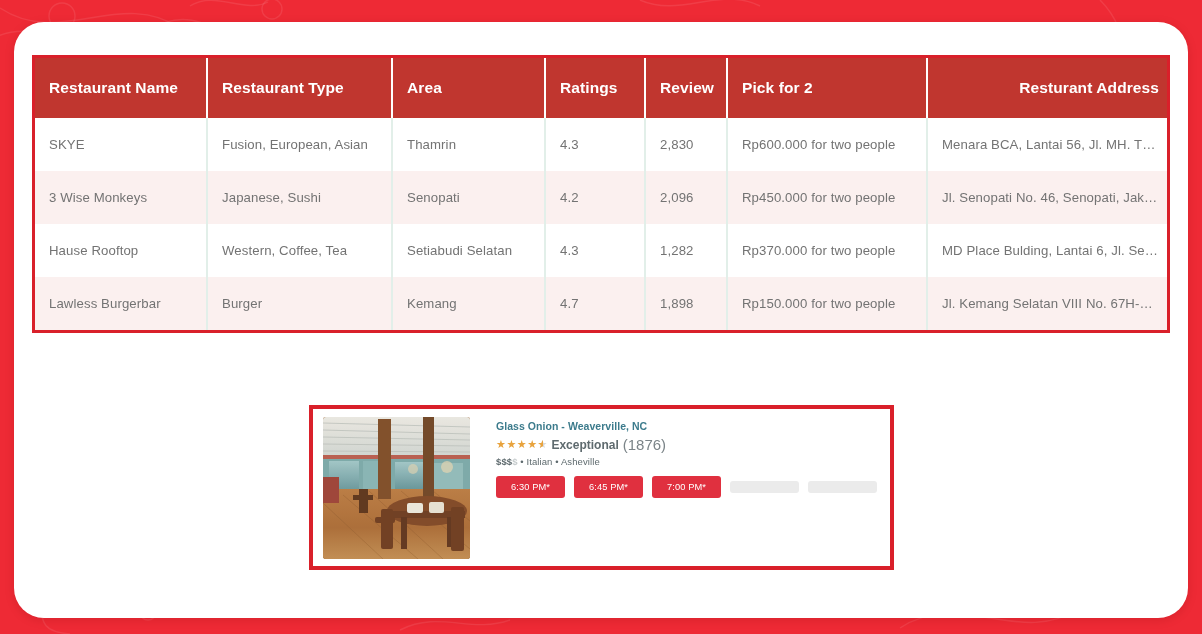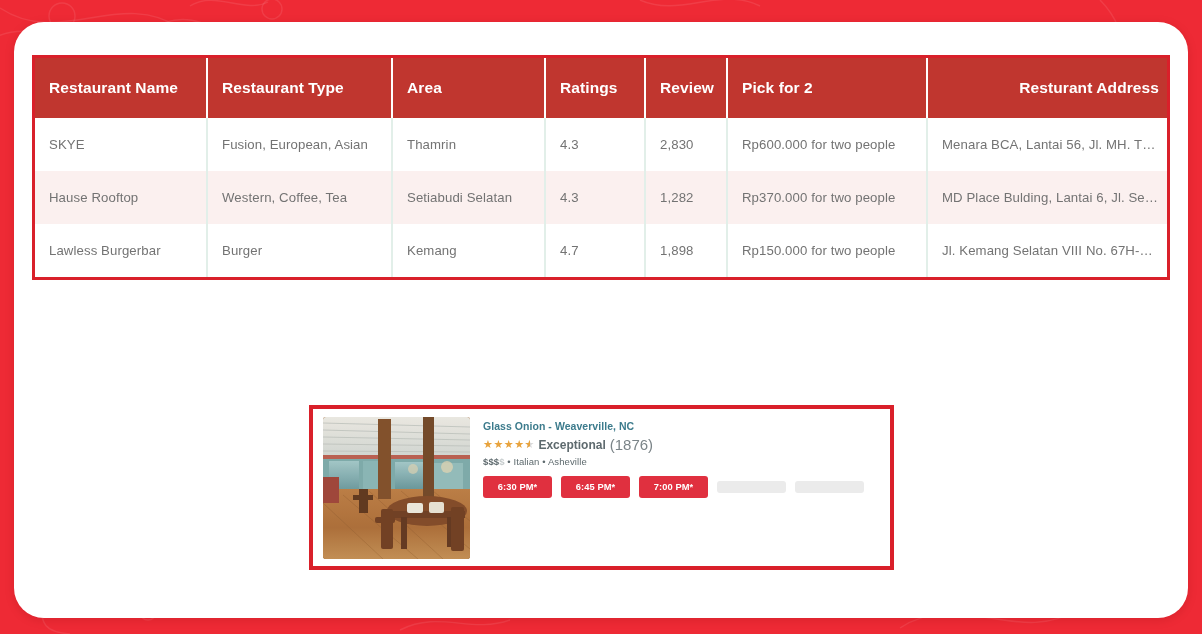--- a/index.html
+++ b/index.html
@@ -92,21 +92,21 @@
   #restaurant-card {
     position: absolute;
     left: 295px;
     top: 383px;
     width: 585px;
     height: 165px;
     border: 4px solid #d9202a;
     background: #ffffff;
     padding: 8px 10px;
     display: flex;
-    gap: 13px;
+    gap: 26px;
   }
   #rc-photo {
     width: 147px;
     height: 142px;
     flex: 0 0 147px;
     border-radius: 3px;
     overflow: hidden;
     position: relative;
     background: #8a6140;
   }
@@ -182,21 +182,21 @@
     white-space: nowrap;
   }
   .rc-luck { color: #b5444d; font-weight: bold; }
   .mini-icon { display: inline-block; line-height: 0; }
 
   .rc-slots { display: flex; gap: 9px; align-items: center; }
   .slot {
     background: #e0303f;
     color: #ffffff;
     font-size: 9.3px;
-    font-weight: bold;
+    font-weight: normal;
     border-radius: 3px;
     padding: 6px 0;
     width: 69px;
     text-align: center;
     letter-spacing: .1px;
     border: none;
     font-family: "Liberation Sans", sans-serif;
   }
   .slot.empty {
     background: #ebebeb;
@@ -265,20 +265,29 @@
         </thead>
         <tbody>
           <tr>
             <td>SKYE</td>
             <td>Fusion, European, Asian</td>
             <td>Thamrin</td>
             <td>4.3</td>
             <td>2,830</td>
             <td>Rp600.000 for two people</td>
             <td>Menara BCA, Lantai 56, Jl. MH. Thamrin, T..</td>
+          </tr>
+          <tr>
+            <td>3 Wise Monkeys</td>
+            <td>Japanese, Sushi</td>
+            <td>Senopati</td>
+            <td>4.2</td>
+            <td>2,096</td>
+            <td>Rp450.000 for two people</td>
+            <td>Jl. Senopati No. 46, Senopati, Jakarta</td>
           </tr>
           <tr>
             <td>Hause Rooftop</td>
             <td>Western, Coffee, Tea</td>
             <td>Setiabudi Selatan</td>
             <td>4.3</td>
             <td>1,282</td>
             <td>Rp370.000 for two people</td>
             <td>MD Place Bulding, Lantai 6, Jl. Setiabudi...</td>
           </tr>

